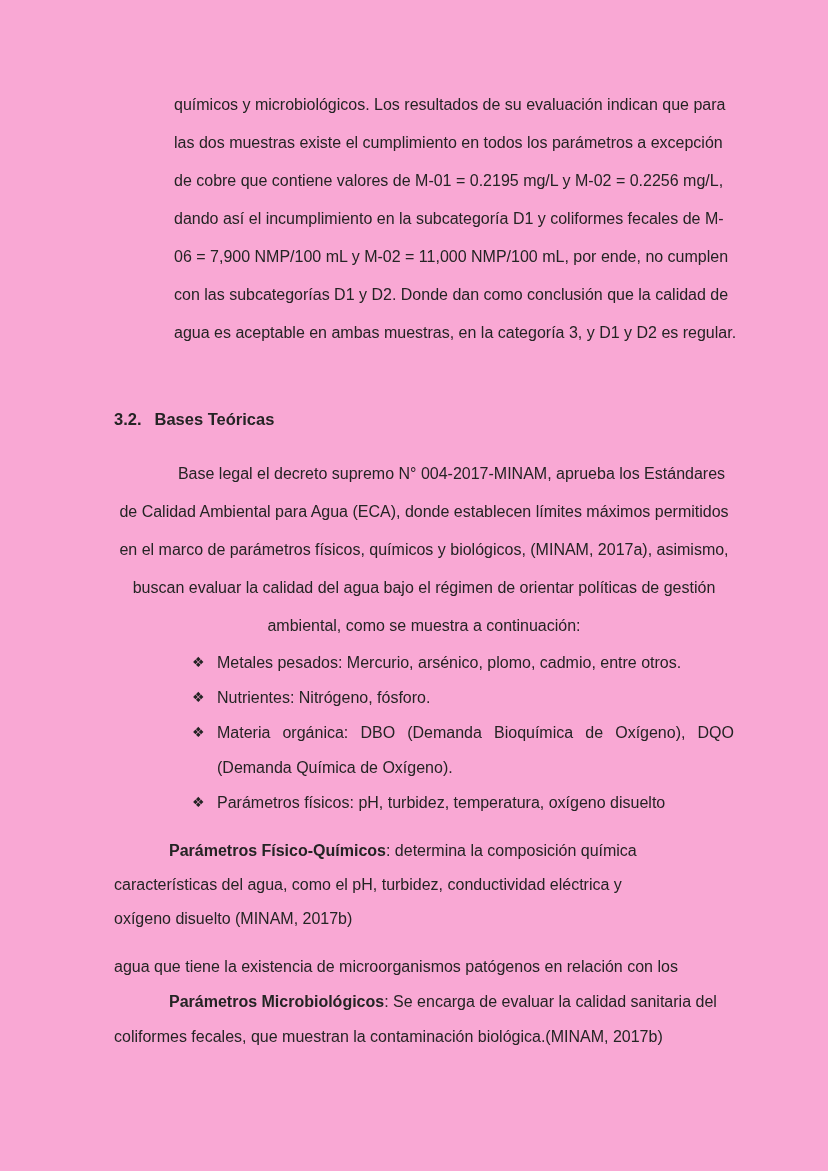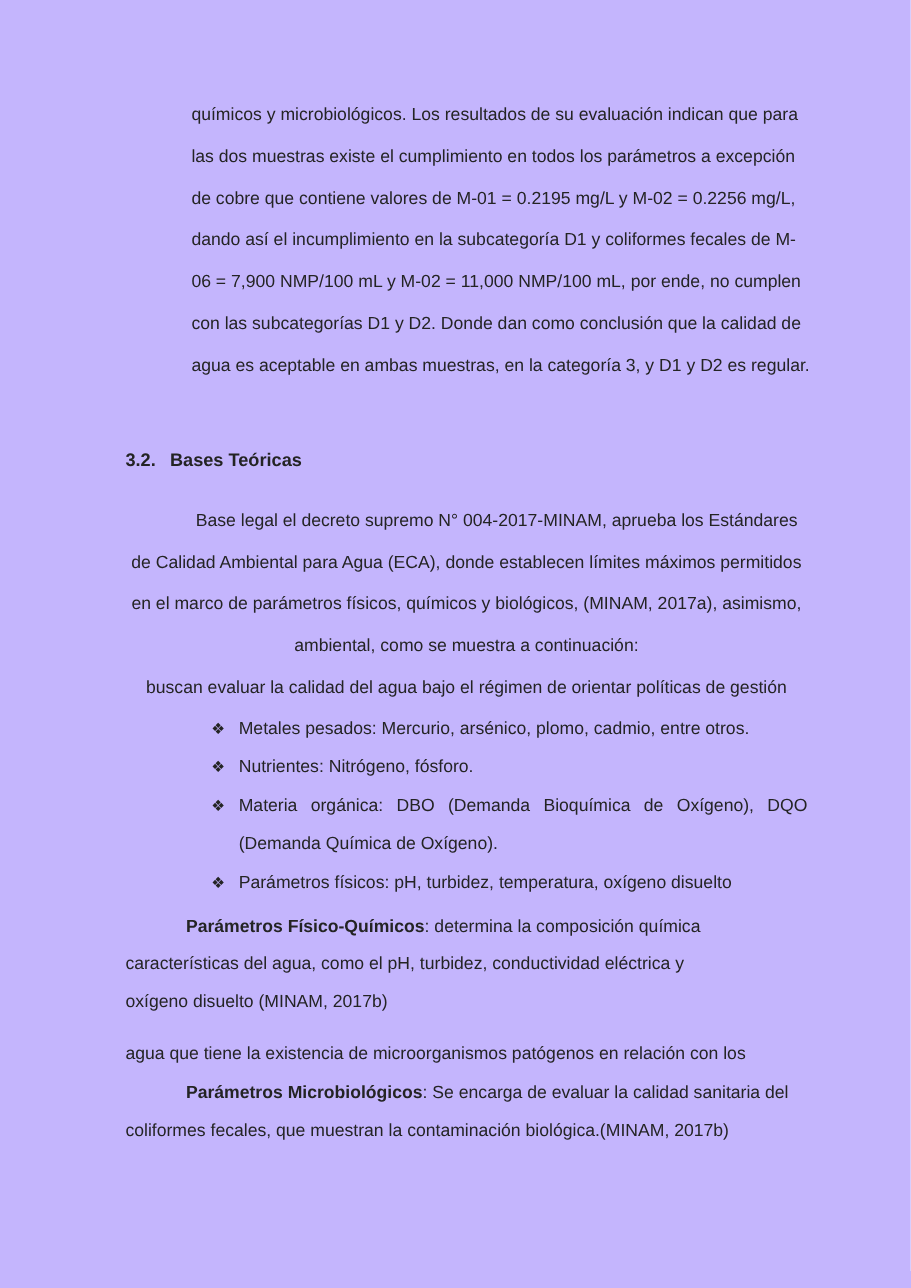--- a/index.html
+++ b/index.html
@@ -4,21 +4,21 @@
 <style>
   html, body {
     margin: 0;
     padding: 0;
     background: #ffffff;
   }
   .page {
     position: relative;
     width: 828px;
     height: 1171px;
-    background: #c4b5fd;
+    background: #f9a8d4;
     overflow: hidden;
     font-family: "Liberation Sans", sans-serif;
     font-size: 16px;
     color: #242424;
   }
   .content {
     position: absolute;
     left: 114px;
     top: 0;
     width: 620px;
@@ -63,21 +63,21 @@
     line-height: 35px;
     font-size: 14px;
   }
   .stretch {
     white-space: normal;
     text-align: justify;
     text-align-last: justify;
     width: 517px;
   }
   
-  .para-fq { margin-top: 6px; }
+  .para-fq { margin-top: 14px; }
   .para-fq .ln { line-height: 34px; }
   .para-mb { margin-top: 13px; }
   .para-mb .ln { line-height: 35px; }
   .lead { font-weight: bold; }
 </style>
 </head>
 <body>
 
 <div class="page">
   <div class="content">
@@ -93,22 +93,22 @@
     </section>
 
     <h2 class="heading">
       <span class="hnum">3.2.</span><span>Bases Teóricas</span>
     </h2>
 
     <section class="intro">
       <div class="ln indent">Base legal el decreto supremo N° 004-2017-MINAM, aprueba los Estándares</div>
       <div class="ln">de Calidad Ambiental para Agua (ECA), donde establecen límites máximos permitidos</div>
       <div class="ln">en el marco de parámetros físicos, químicos y biológicos, (MINAM, 2017a), asimismo,</div>
+      <div class="ln">buscan evaluar la calidad del agua bajo el régimen de orientar políticas de gestión</div>
       <div class="ln">ambiental, como se muestra a continuación:</div>
-      <div class="ln">buscan evaluar la calidad del agua bajo el régimen de orientar políticas de gestión</div>
     </section>
 
     <ul class="bullets">
       <li>
         <span class="marker">❖</span>
         <div class="ln">Metales pesados: Mercurio, arsénico, plomo, cadmio, entre otros.</div>
       </li>
       <li>
         <span class="marker">❖</span>
         <div class="ln">Nutrientes: Nitrógeno, fósforo.</div>

